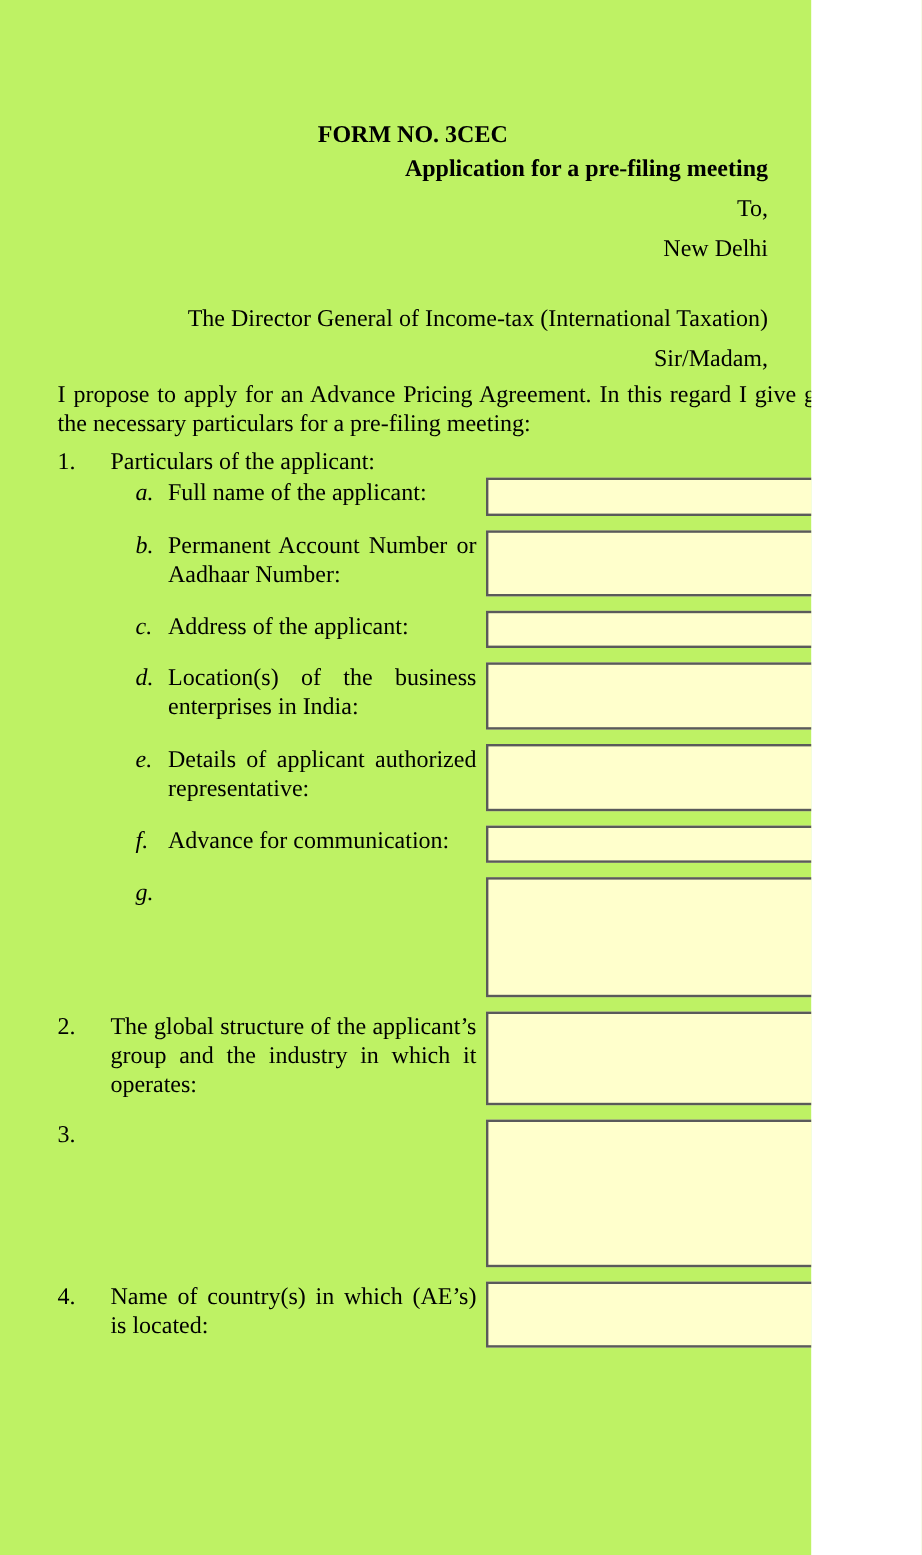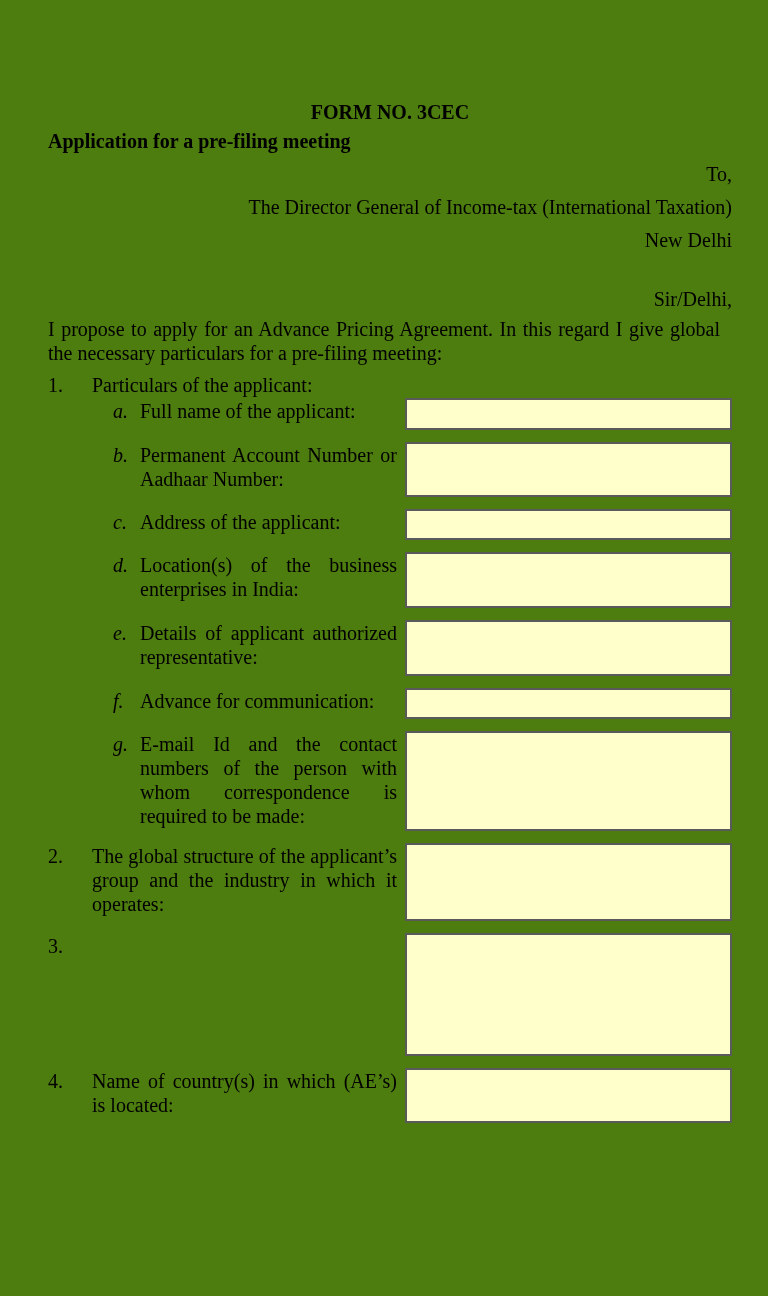--- a/index.html
+++ b/index.html
@@ -1,31 +1,31 @@
 <!DOCTYPE html>
 <html><head>
 <meta charset="utf-8">
 <style>
   html, body { margin: 0; padding: 0; background: #ffffff; }
   .page {
-    width: 768px;
+    width: 676px;
     height: 1296px;
-    background: #4d7c0f;
+    background: #bef264;
     color: #000000;
     font-family: "Liberation Serif", serif;
     font-size: 20px;
     line-height: 24px;
     padding: 100px 36px 0 48px;
     box-sizing: border-box;
     overflow: hidden;
   }
   .title1 { text-align: center; font-weight: bold; margin: 0 0 5px 0; }
   .subrule { text-align: center; margin: 0 0 7px 0; }
   .it { font-style: italic; }
-  .title2 { text-align: left; font-weight: bold; margin: 0 0 9px 0; }
+  .title2 { text-align: right; font-weight: bold; margin: 0 0 9px 0; }
   .line { margin: 0 0 9px 0; text-align: right; }
   .city { margin-bottom: 35px; }
   .salutation { margin-bottom: 6px; }
   .intro { margin: 0 0 8px 0; width: 672px; text-align: justify; }
   .mrow { display: flex; margin: 0 0 1px 0; }
   .num { width: 44px; flex: none; }
   .row { display: flex; margin: 0 0 12px 0; }
   .left { width: 357px; flex: none; display: flex; align-items: flex-start; padding-top: 1px; box-sizing: border-box; }
   .left.sub .letter { margin-left: 65px; width: 27px; flex: none; font-style: italic; }
   .ltext { width: 257px; text-align: justify; }
@@ -47,24 +47,24 @@
 <body>
 
 <div class="page">
 
   <div class="title1">FORM NO. 3CEC</div>
 
 
   <div class="title2">Application for a pre-filing meeting</div>
 
   <div class="line">To,</div>
+  <div class="line city">New Delhi</div>
   <div class="line">The Director General of Income-tax (International Taxation)</div>
-  <div class="line city">New Delhi</div>
 
-  <div class="line salutation">Sir/Delhi,</div>
+  <div class="line salutation">Sir/Madam,</div>
 
   <p class="intro">I propose to apply for an Advance Pricing Agreement. In this regard I give global the necessary particulars for a pre-filing meeting:</p>
 
   <div class="mrow">
     <span class="num">1.</span>
     <span>Particulars of the applicant:</span>
   </div>
 
   <div class="row">
     <div class="left sub">
@@ -110,21 +110,20 @@
     <div class="left sub">
       <span class="letter">f.</span>
       <div class="ltext">Advance for communication:</div>
     </div>
     <div class="field h31"></div>
   </div>
 
   <div class="row">
     <div class="left sub">
       <span class="letter">g.</span>
-      <div class="ltext">E-mail Id and the contact numbers of the person with whom correspondence is required to be made:</div>
     </div>
     <div class="field h100"></div>
   </div>
 
   <div class="row">
     <div class="left main">
       <span class="num">2.</span>
       <div class="mtext">The global structure of the applicant’s group and the industry in which it operates:</div>
     </div>
     <div class="field h78"></div>

